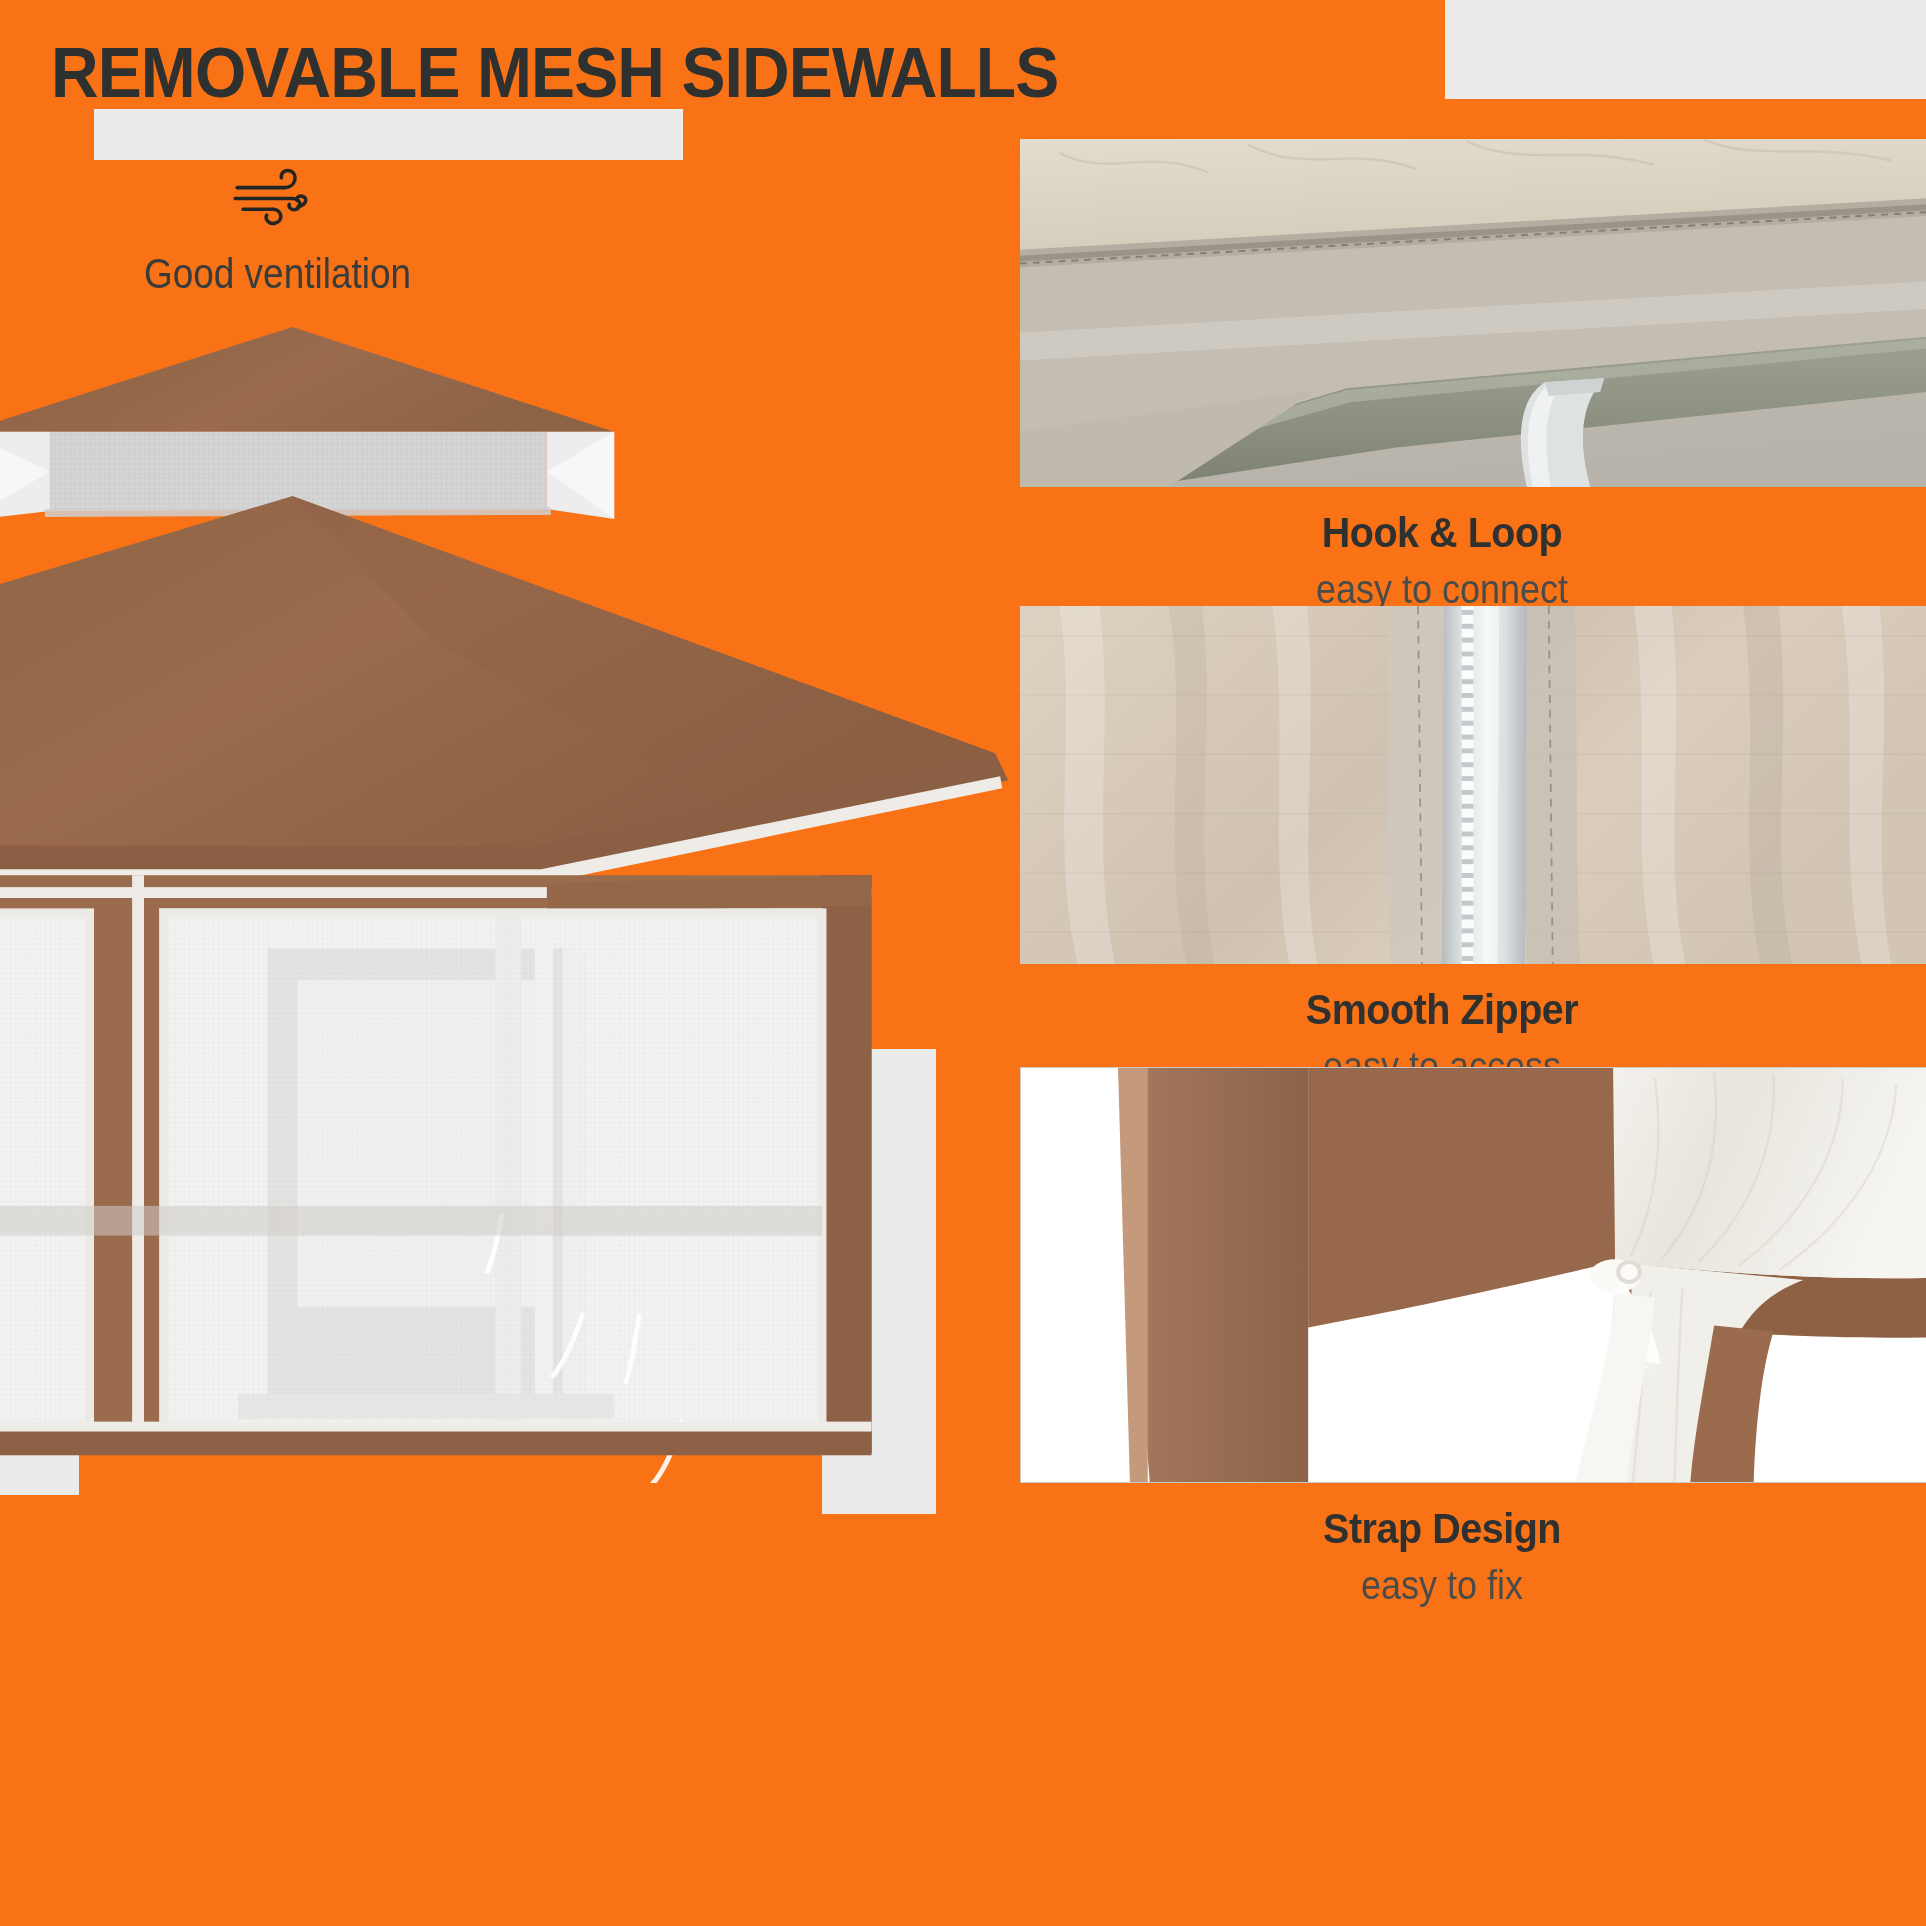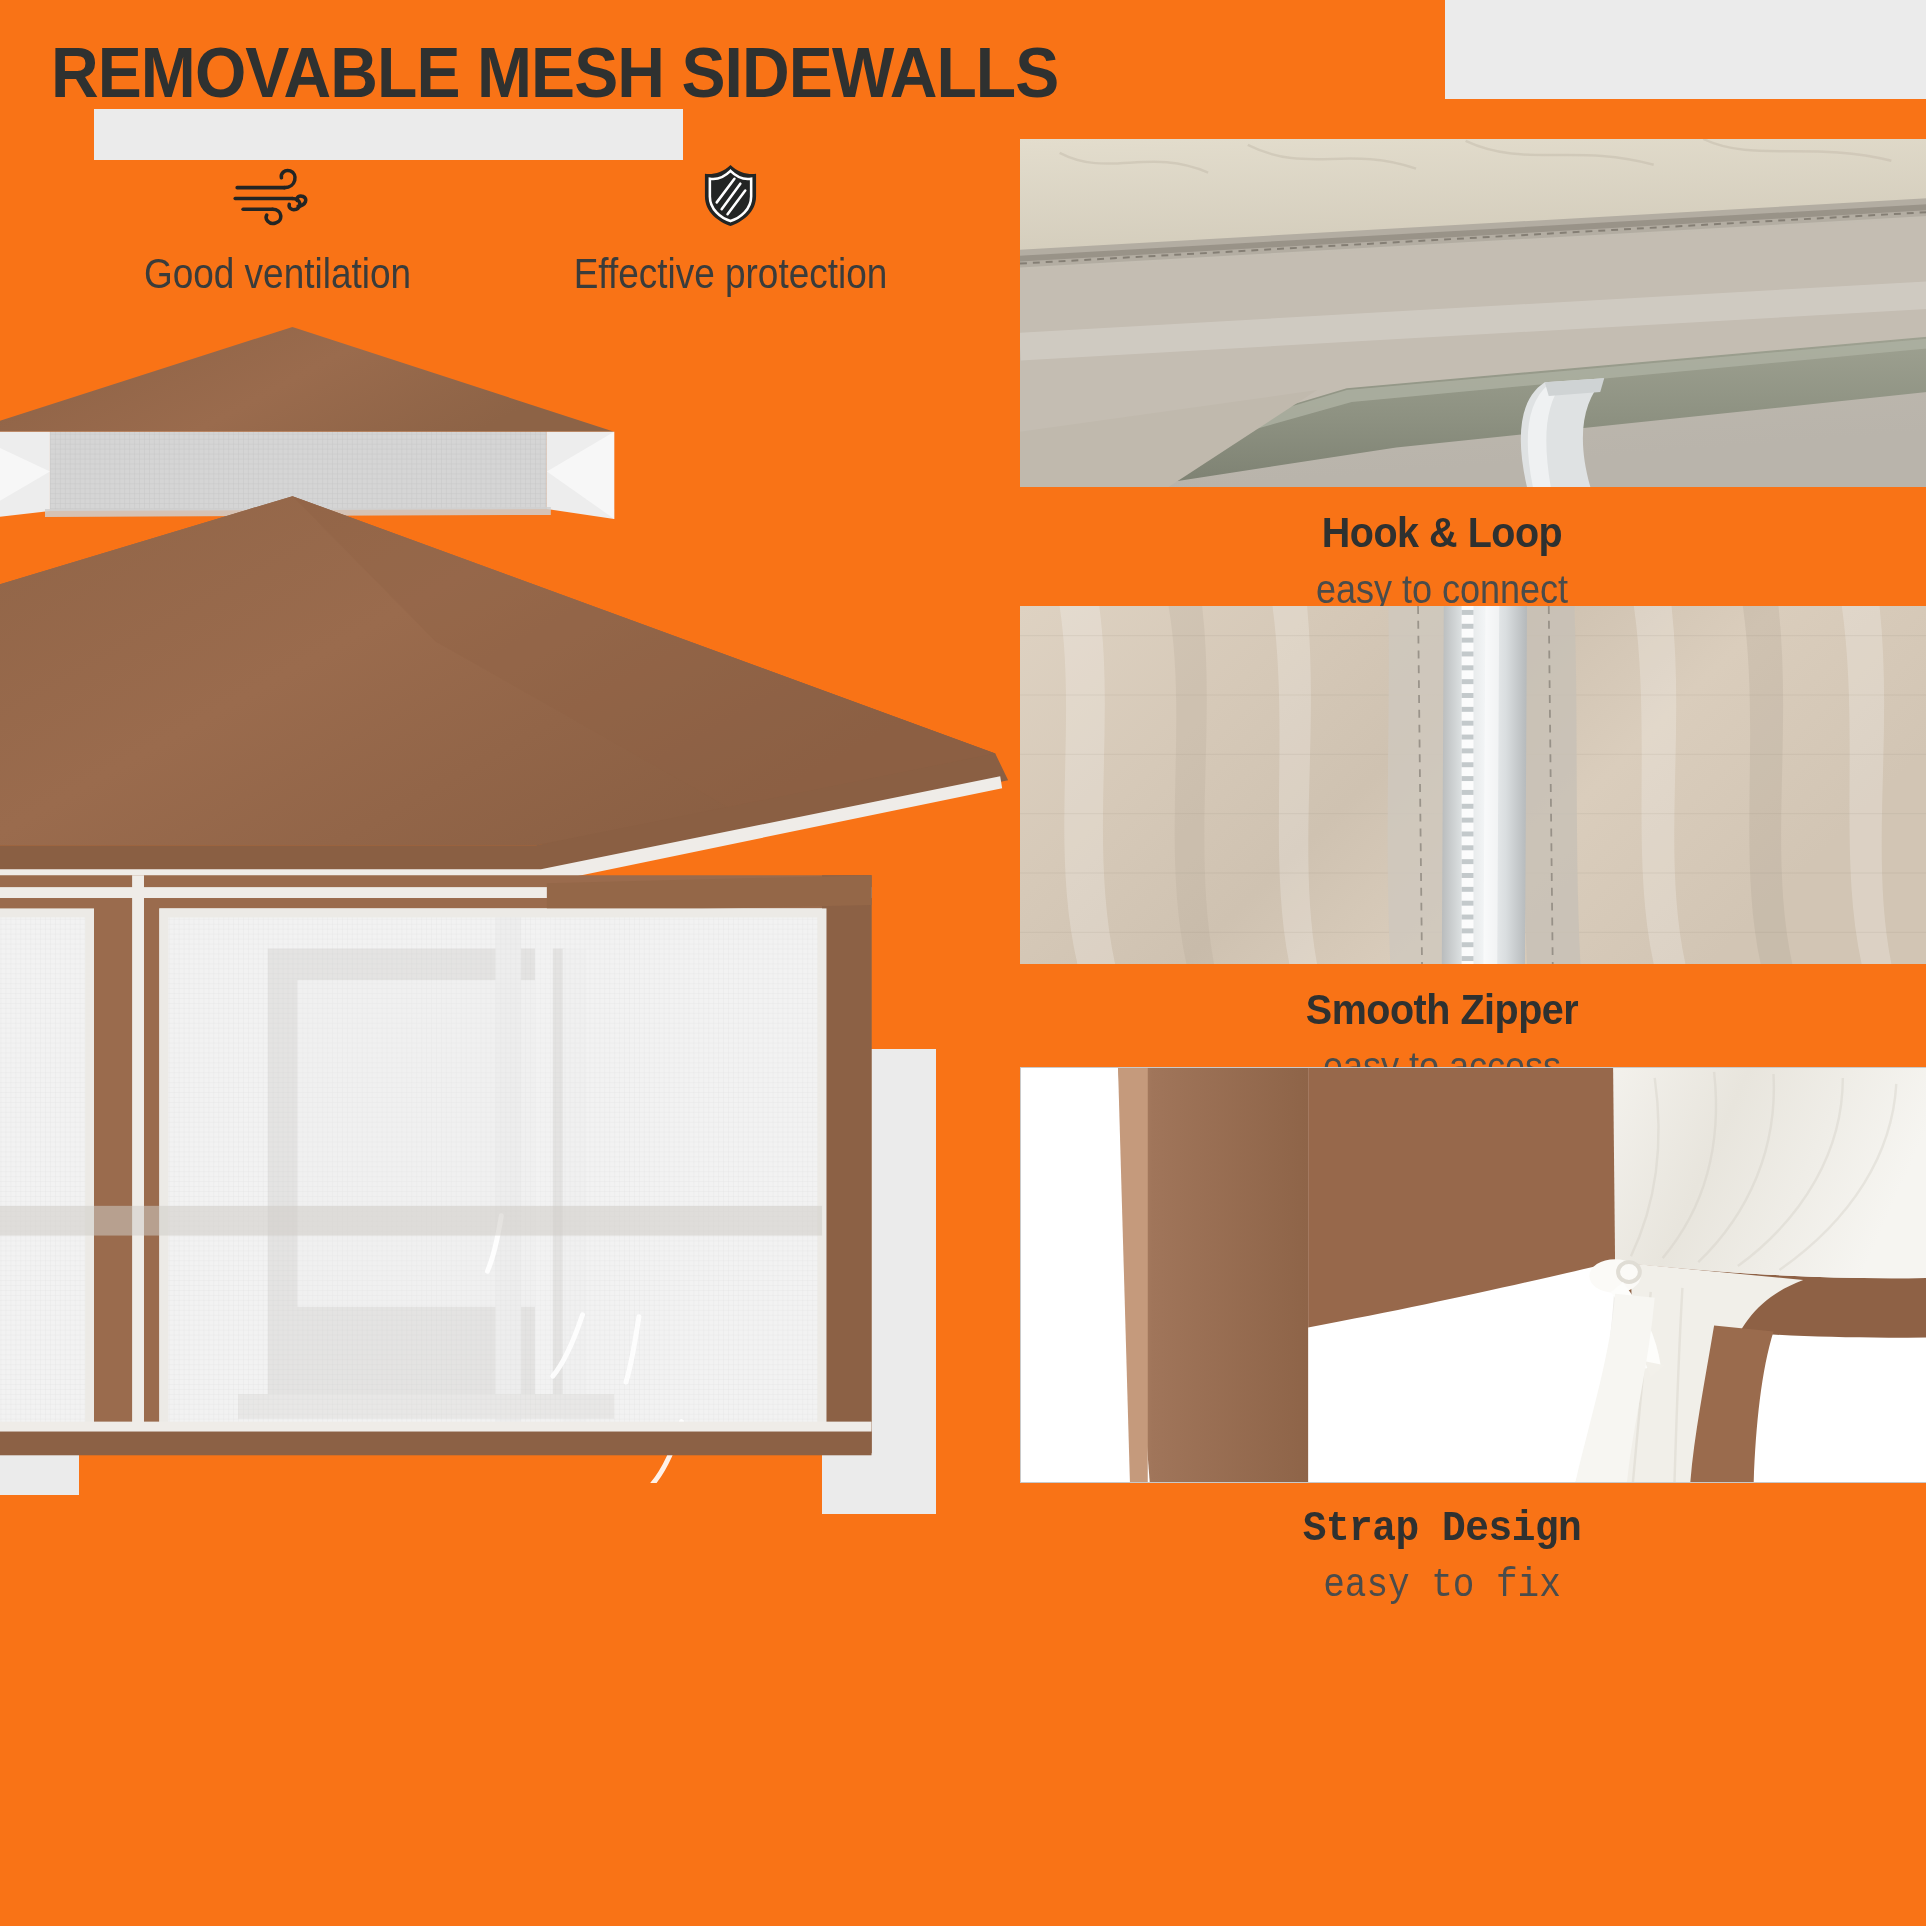--- a/index.html
+++ b/index.html
@@ -36,21 +36,21 @@
     white-space:nowrap; transform:scaleX(0.88);
   }
 
   
   #gazebo { position:absolute; left:-257px; top:315px; width:1287px; height:1168px; }
 
   
   .card { position:absolute; width:844px; }
   #card-0 { left:1020px; top:139px; }
   #card-1 { left:1020px; top:594px;margin-top:12px; }
-  #card-2 { left:1020px; top:1067px;font-family:Liberation Mono, monospace; }
+  #card-2 { left:1020px; top:1067px; }
   .photo { position:relative; width:907px; height:348px; overflow:hidden; background:#d8d2c8; }
   #card-1 .photo { height:358px; }
   #card-2 .photo { height:416px; border:1px solid #c9c9c9; }
   .cap-title {
     margin-top:22px; text-align:center; font-size:42px; font-weight:bold;
     color:#2f3130; letter-spacing:-0.5px; transform:scaleX(0.94);
   }
   .cap-sub {
     margin-top:10px; text-align:center; font-size:40px; font-weight:300;
     color:#4a4c4b; transform:scaleX(0.9);
@@ -76,34 +76,20 @@
         <path d="M2 34 H60"></path>
         <path d="M60 34 c9 0 10 9 4 11 c-5 1.5 -8 -2 -7 -5"></path>
         <path d="M10 45 H40"></path>
         <path d="M40 45 c10 0 11 12 3 14 c-7 2 -11 -4 -9 -8"></path>
         <path d="M66 42 c8 -1 10 -8 5 -10 c-4 -1.5 -7 1 -6 4"></path>
       </svg>
     </div>
     <div class="flabel">Good ventilation</div>
   </div>
 
-  <div class="feature" id="feat-1">
-    <div class="ficon">
-      <svg width="59" height="65" viewBox="0 0 60 66" fill="none">
-        <path d="M30 2 C22 10 12 12 4 11 V34 C4 50 18 60 30 64 C42 60 56 50 56 34 V11 C48 12 38 10 30 2 Z" fill="#232524"></path>
-        <path d="M30 8 C23 15 15 17 9 16 V34 C9 47 20 56 30 59 C40 56 51 47 51 34 V16 C45 17 37 15 30 8 Z" fill="none" stroke="#ffffff" stroke-width="2.6"></path>
-        <g stroke="#ffffff" stroke-width="2.6" stroke-linecap="round">
-          <path d="M16 40 L34 16"></path>
-          <path d="M21 47 L40 21"></path>
-          <path d="M27 52 L45 28"></path>
-        </g>
-      </svg>
-    </div>
-    <div class="flabel">Effective protection</div>
-  </div>
 
   <div id="gazebo">
     <svg width="1287" height="1168" viewBox="0 0 1300 1180" xmlns="http://www.w3.org/2000/svg">
       <defs>
         <linearGradient id="roofShade" x1="0" y1="0" x2="1" y2="0.5">
           <stop offset="0%" stop-color="#8d6245"></stop>
           <stop offset="55%" stop-color="#9a6b4d"></stop>
           <stop offset="100%" stop-color="#8a5f43"></stop>
         </linearGradient>
         <linearGradient id="topShade" x1="0" y1="0" x2="1" y2="0.3">

